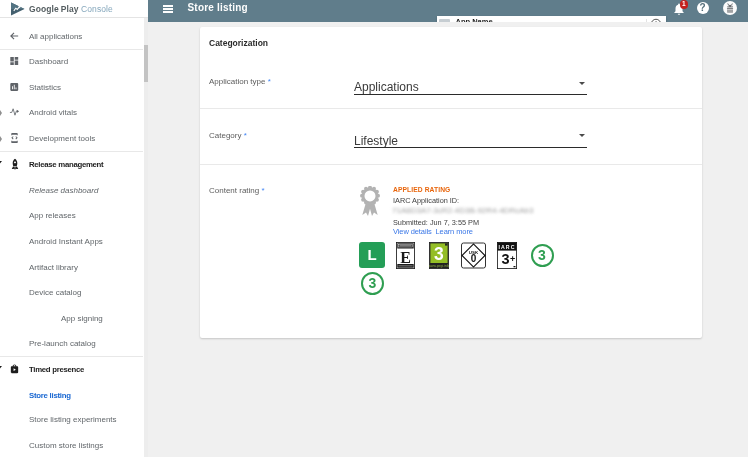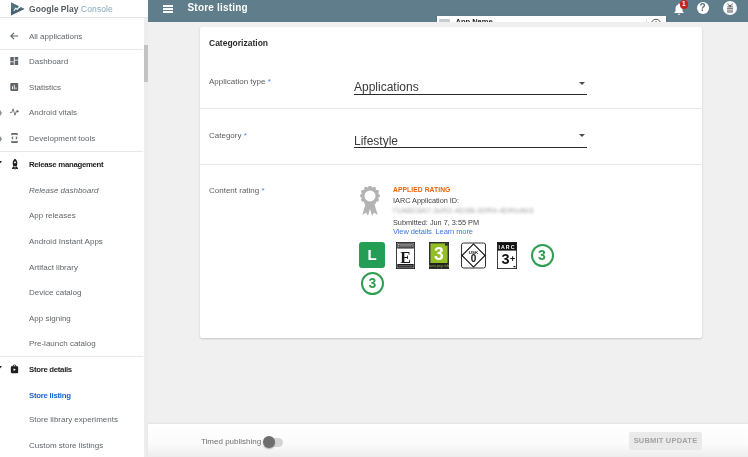--- a/index.html
+++ b/index.html
@@ -130,39 +130,39 @@
   </div>
 <div class="sb-item" style="top:228.7px;">
     <div class="txt">Android Instant Apps</div>
   </div>
 <div class="sb-item" style="top:254.2px;">
     <div class="txt">Artifact library</div>
   </div>
 <div class="sb-item" style="top:279.7px;">
     <div class="txt">Device catalog</div>
   </div>
-<div class="sb-item" style="top:305.2px;">
+<div class="sb-item" style="top:305.2px;margin-left:32px;">
     <div class="txt">App signing</div>
   </div>
 <div class="sb-item" style="top:330.7px;">
     <div class="txt">Pre-launch catalog</div>
   </div>
 <div class="sb-sep" style="top:355.5px;"></div>
 <div class="sb-item" style="top:356.2px;">
   <svg width="11" height="11" viewBox="0 0 24 24">
       <path fill="#1d1d1d" d="M18 6h-2c0-2.2-1.8-4-4-4S8 3.8 8 6H6C4.9 6 4 6.9 4 8v11c0 1.1.9 2 2 2h12c1.1 0 2-.9 2-2V8c0-1.1-.9-2-2-2zm-8 0c0-1.1.9-2 2-2s2 .9 2 2h-4zm0 4.5l5 3-5 3v-6z"></path>
     </svg>
-  <div class="txt bold">Store details</div>
+  <div class="txt bold">Timed presence</div>
   <div class="expander" style="left:-6px; top:9.5px; border-left:4.5px solid transparent; border-right:4.5px solid transparent; border-top:5px solid #1d1d1d;"></div>
 </div>
 <div class="sb-item" style="top:382.2px;">
     <div class="txt blue">Store listing</div>
   </div>
 <div class="sb-item" style="top:406.7px;">
-    <div class="txt">Store library experiments</div>
+    <div class="txt">Store listing experiments</div>
   </div>
 <div class="sb-item" style="top:432.2px;">
     <div class="txt">Custom store listings</div>
   </div>
 <div id="sb-scroll" class="abs"></div>
 <div id="sb-thumb" class="abs"></div>
 
 <div id="topbar" class="abs">
   <div class="hline" style="top:5.2px;"></div>
   <div class="hline" style="top:8.2px;"></div>
@@ -293,19 +293,13 @@
       <text x="10" y="6.8" font-size="5.2" font-weight="bold" fill="#fff" text-anchor="middle" letter-spacing="1.1">IARC</text>
       <text x="8.5" y="22.3" font-size="14.5" font-weight="bold" fill="#111" text-anchor="middle">3</text>
       <text x="15.6" y="19.5" font-size="9" font-weight="bold" fill="#111" text-anchor="middle">+</text>
       <rect x="16.5" y="24" width="2" height="1.3" fill="#111"></rect>
     </svg>
     <div class="gcircle" style="left:331px; top:216.5px; width:23px; height:23px; font-size:14px; line-height:19.5px;">3</div>
     <div class="gcircle" style="left:161.5px; top:244.5px; width:23px; height:23px; font-size:14px; line-height:19.5px;">3</div>
   </div>
 
 
-  <div id="botbar" class="abs" style="left:0; top:402px;">
-    <div id="tp-lbl">Timed publishing</div>
-    <div id="toggle-track"></div>
-    <div id="toggle-knob"></div>
-    <div id="submit">SUBMIT UPDATE</div>
-  </div>
 </div>
 
 </body></html>

